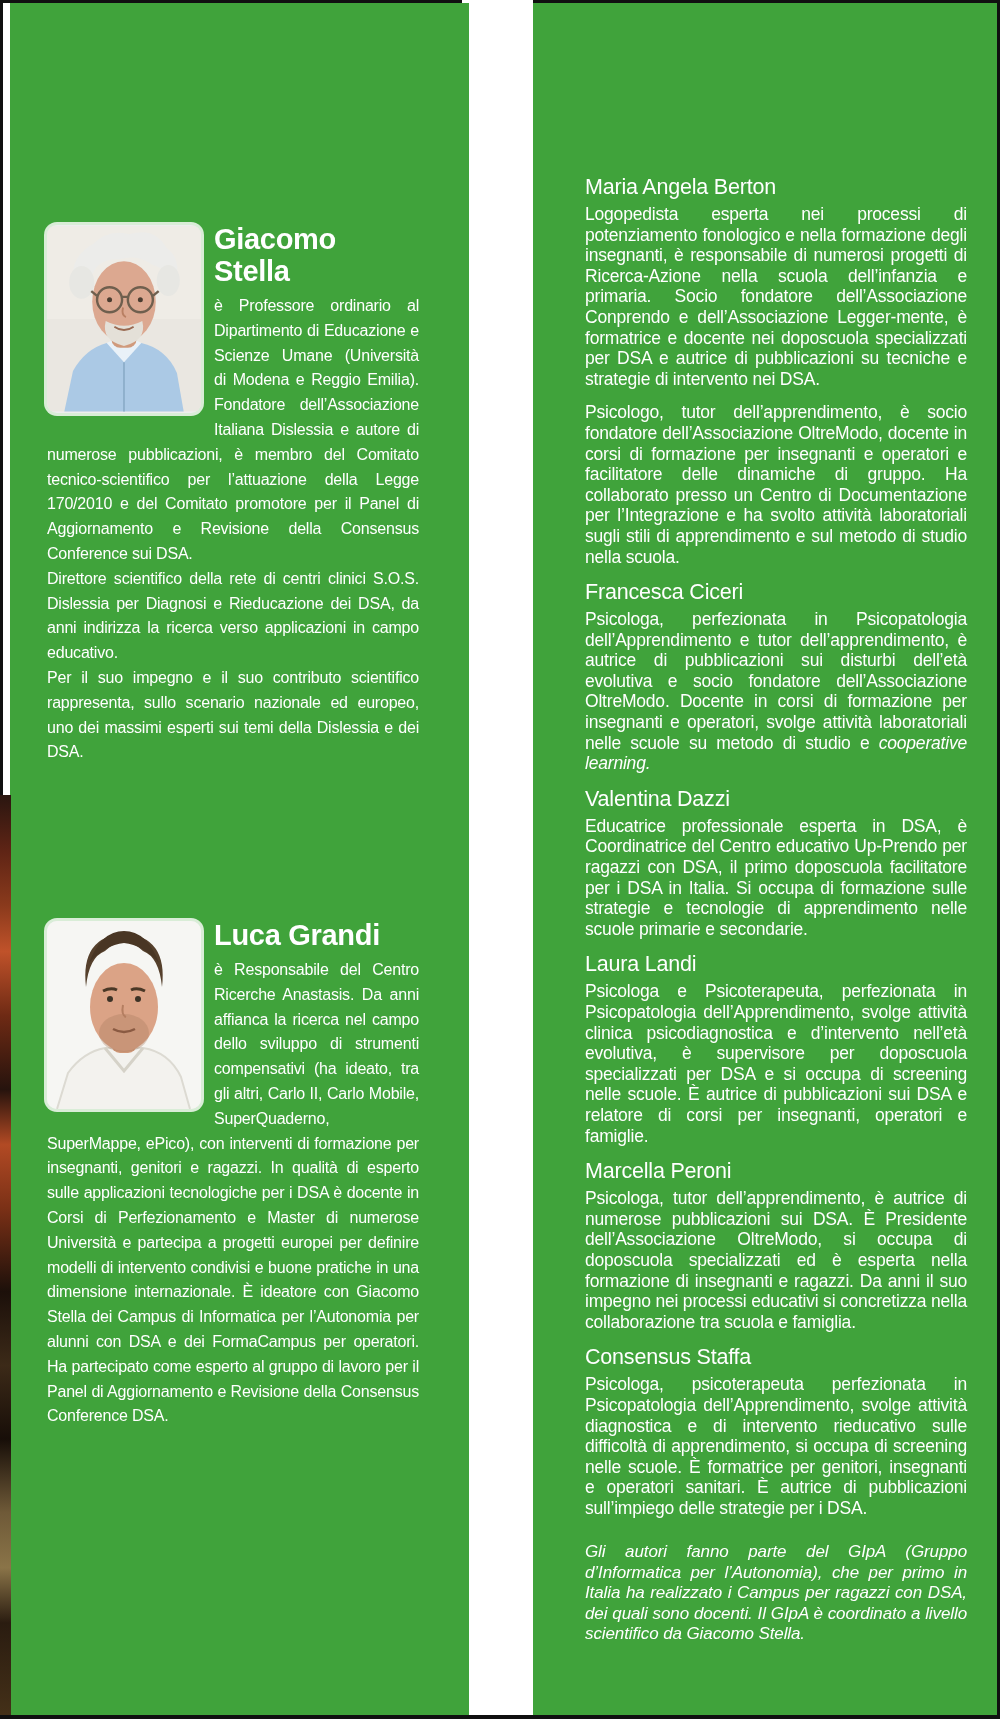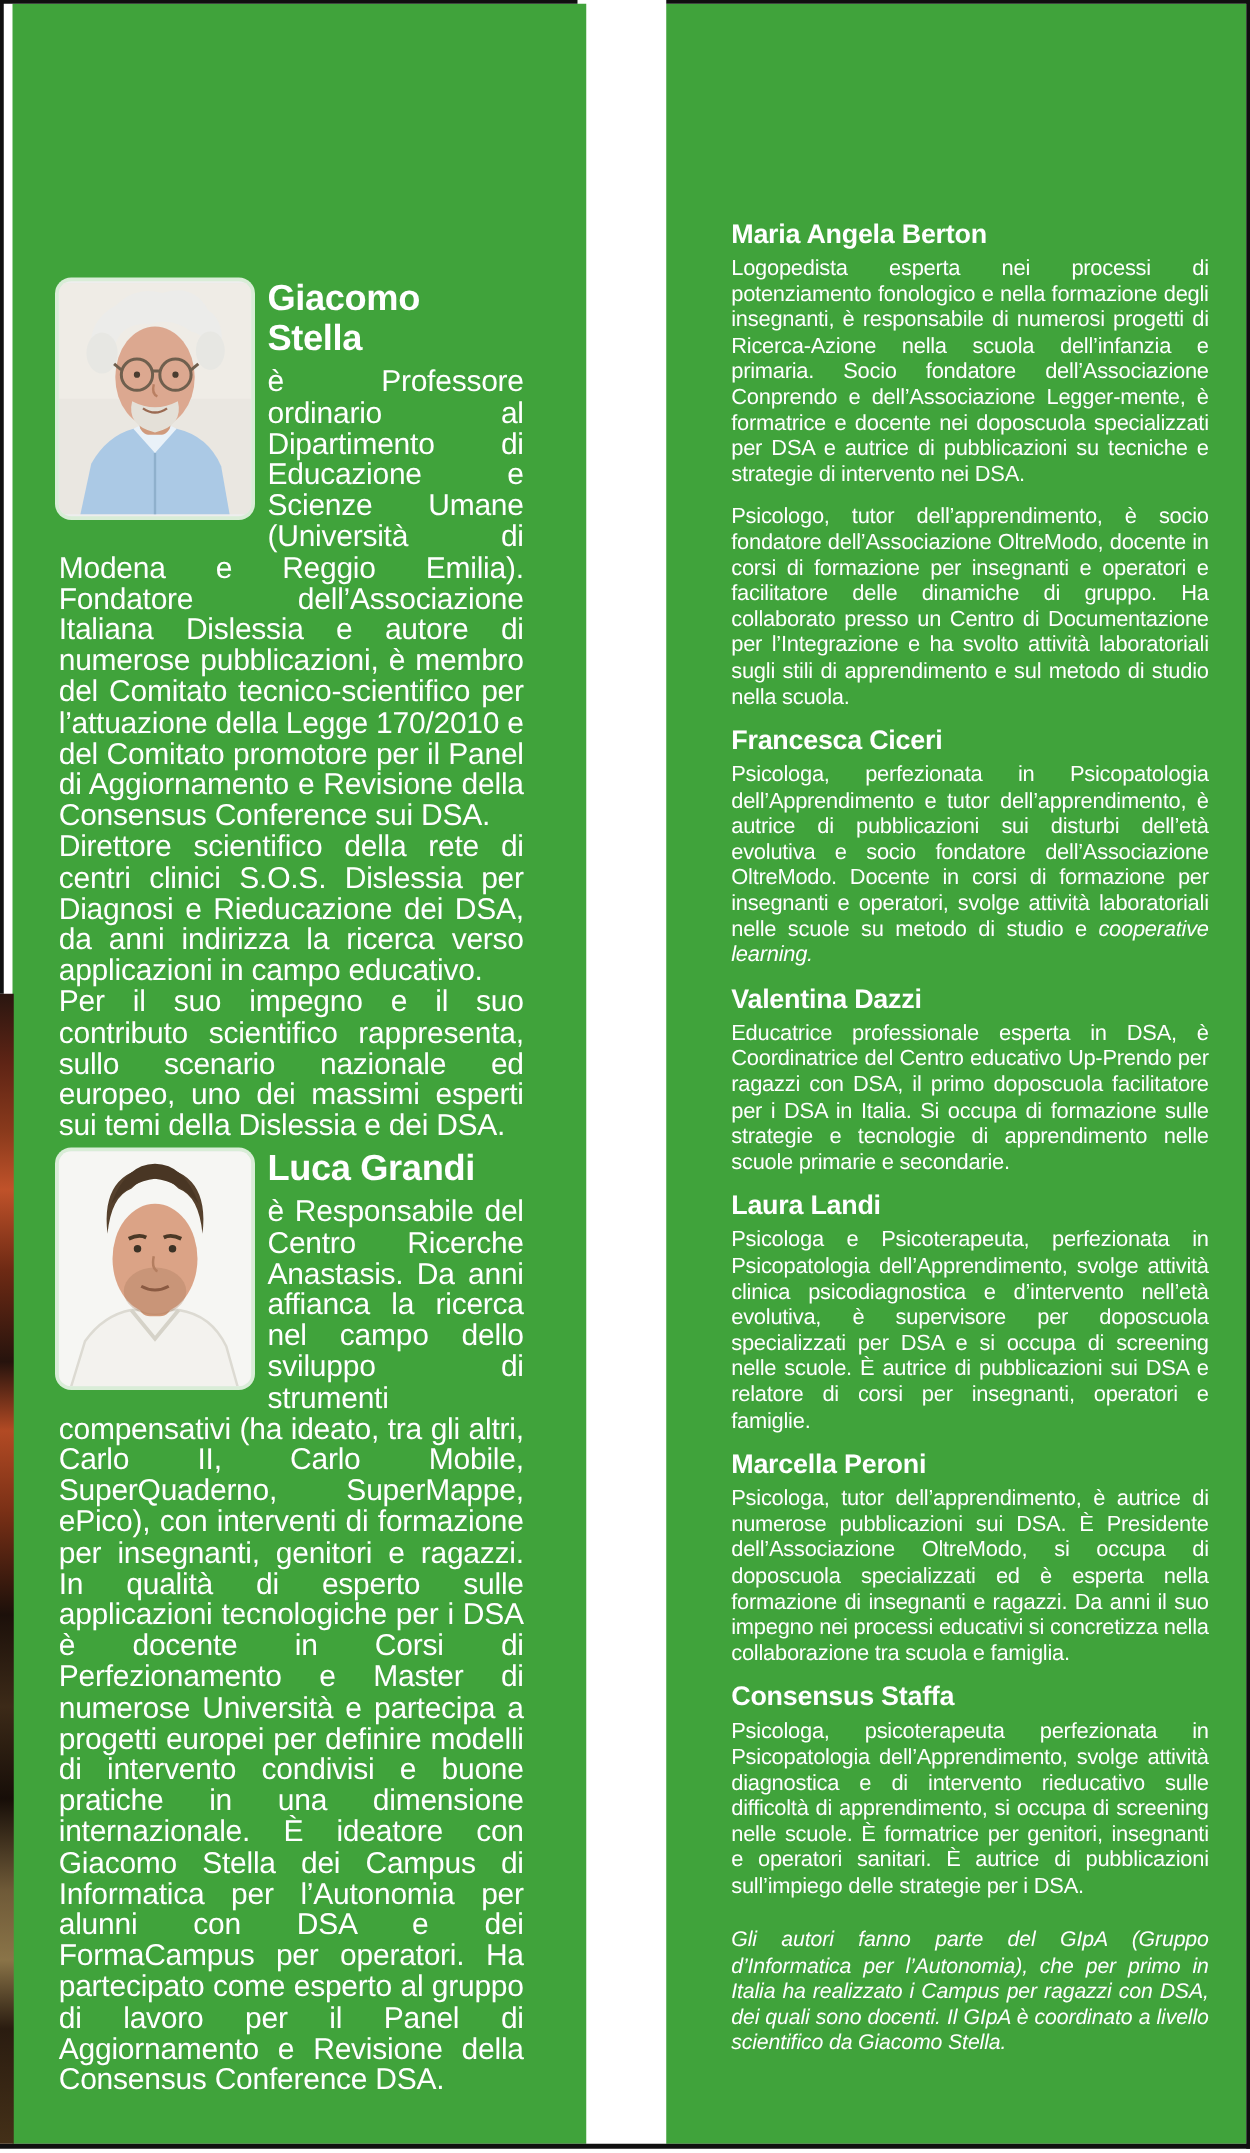--- a/index.html
+++ b/index.html
@@ -22,32 +22,32 @@
       #170e08 70%, #6f5a38 78%, #8a7448 84%, #2a1c10 90%, #443018 100%);}
 
   .panel{position:absolute;top:3px;height:1712px;background:#40a33b;}
   .panel-left{left:10px;width:459px;}
   .panel-right{left:533px;width:464px;}
   .divider{position:absolute;left:462px;top:0;width:71px;height:1715px;background:#ffffff;}
 
   
   .author-block{position:absolute;left:37px;width:372px;color:#ffffff;}
   .author-block h2{margin:0 0 7px 0;font-size:29px;line-height:32px;font-weight:bold;letter-spacing:-0.3px;}
-  .author-block p{margin:0;font-size:24px;line-height:24.8px;letter-spacing:-0.2px;
+  .author-block p{margin:0;font-size:16px;line-height:24.8px;letter-spacing:-0.2px;
     text-align:justify;hyphens:auto;-webkit-hyphens:auto;}
   .portrait{float:left;width:154px;height:188px;margin:2px 13px 8px 0;border-radius:10px;
     overflow:hidden;box-shadow:0 0 0 3px rgba(255,255,255,0.8);background:#eee;}
   .portrait svg{display:block;width:100%;height:100%;}
   .block-stella{top:220px;}
   .block-grandi{top:916px;}
 
   
   .right-content{position:absolute;left:52px;top:172px;width:382px;color:#ffffff;}
   .bio-section{margin:0 0 13px 0;}
-  .bio-section h3{margin:0 0 4px 0;font-size:21.5px;line-height:25px;font-weight:bold;letter-spacing:-0.2px;}
+  .bio-section h3{margin:0 0 4px 0;font-size:21.5px;line-height:25px;font-weight:normal;letter-spacing:-0.2px;}
   .bio-section p{margin:0;font-size:17.5px;line-height:20.6px;letter-spacing:-0.2px;
     text-align:justify;hyphens:auto;-webkit-hyphens:auto;}
   .bio-section p em{font-style:italic;}
   .footer-note{margin-top:24px;font-size:17px;line-height:20.4px;font-style:italic;
     letter-spacing:-0.1px;text-align:justify;color:#ffffff;}
 </style>
 </head>
 <body>
 
 <div id="canvas">

